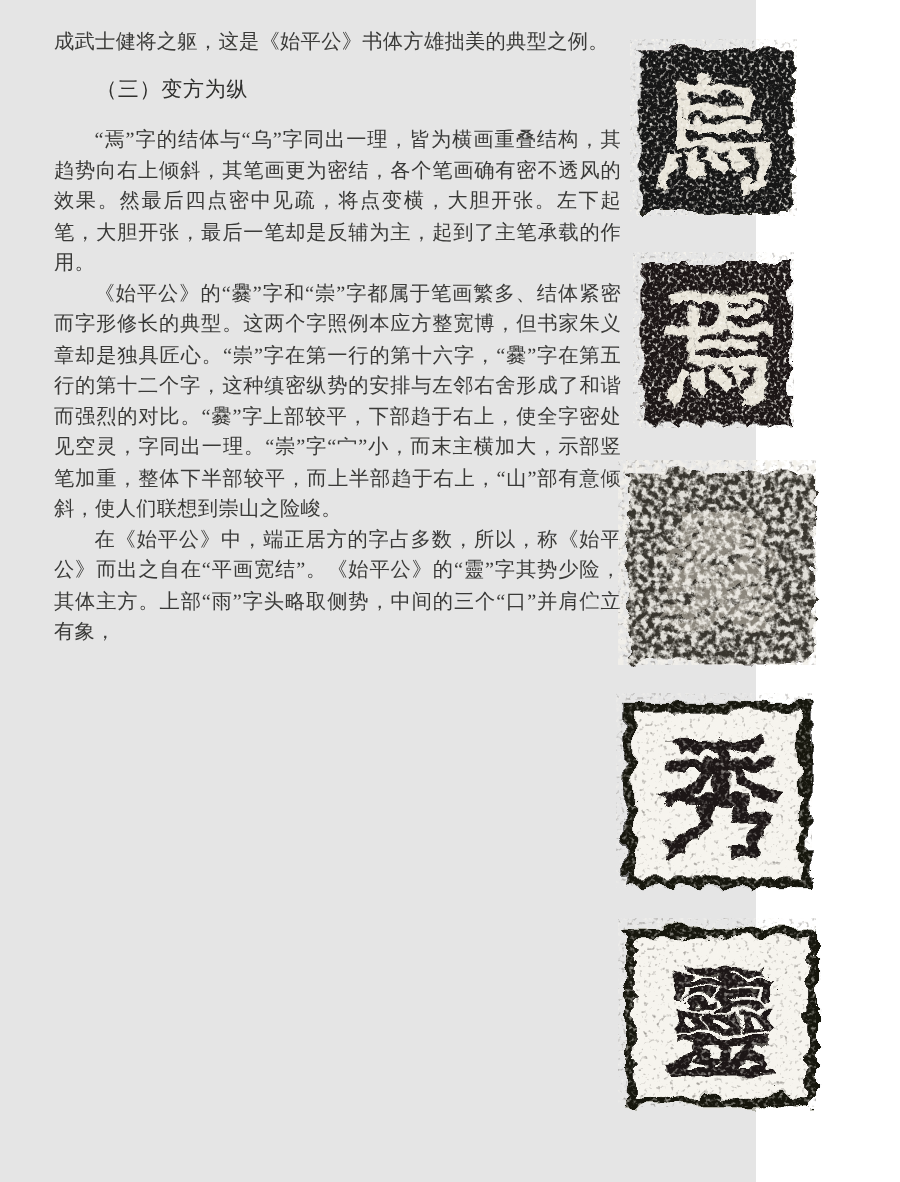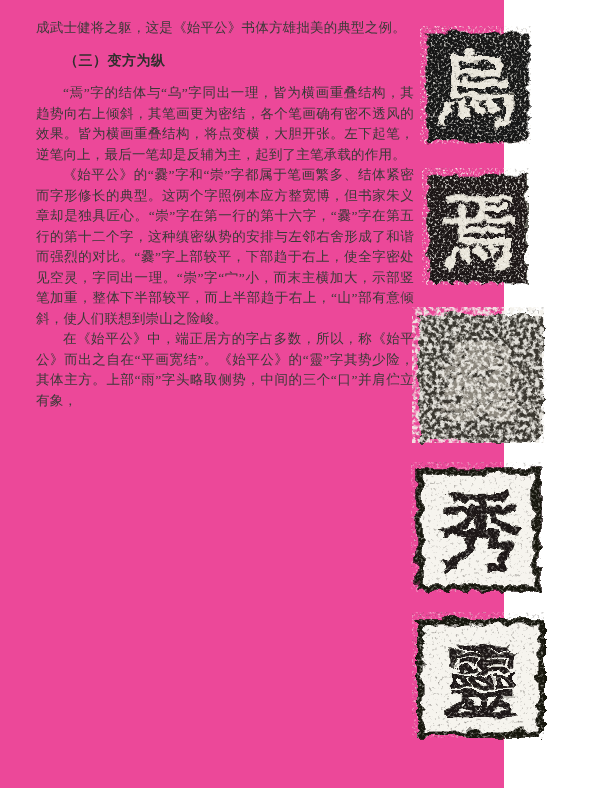--- a/index.html
+++ b/index.html
@@ -5,42 +5,42 @@
   html,body{margin:0;padding:0;}
   body{
     width:600px;height:788px;
     background:#ffffff;
     font-family:"Liberation Serif","DejaVu Serif",serif;
     overflow:hidden;
   }
   .page{
     position:relative;
     width:504px;height:788px;
-    background:#ec4899;
+    background:#e5e5e5;
   }
   .text-col{
     position:absolute;
     left:36px;top:18px;
     width:378px;
     color:#3a3a38;
     font-size:13.5px;
     line-height:20.5px;
     text-align:justify;
     text-justify:inter-ideograph;
   }
   .para{
     margin:0;
     text-indent:2em;
     letter-spacing:0.2px;
   }
   .para.no-indent{text-indent:0;}
   .heading{
     margin:12px 0;
     font-size:14px;
-    font-weight:700;
+    font-weight:400;
     color:#2f2f2d;
     text-indent:2em;
     letter-spacing:0.5px;
   }
   .figure-col{position:absolute;left:0;top:0;width:600px;height:788px;pointer-events:none;}
   .rub{position:absolute;overflow:visible;}
   .rub text{
     text-anchor:middle;
     font-family:"Liberation Serif","DejaVu Serif",serif;
     font-weight:700;
@@ -80,21 +80,21 @@
       <feColorMatrix type="matrix" values="0 0 0 0 0.9  0 0 0 0 0.88  0 0 0 0 0.83  4 0 0 0 -1.55"></feColorMatrix>
     </filter>
   </defs>
 </svg>
 
 <div class="page">
 
   <main class="text-col">
     <p class="para no-indent">成武士健将之躯，这是《始平公》书体方雄拙美的典型之例。</p>
     <h3 class="heading">（三）变方为纵</h3>
-    <p class="para">“焉”字的结体与“乌”字同出一理，皆为横画重叠结构，其趋势向右上倾斜，其笔画更为密结，各个笔画确有密不透风的效果。皆为横画重叠结构，将点变横，大胆开张。左下起笔，逆笔向上，最后一笔却是反辅为主，起到了主笔承载的作用。</p>
+    <p class="para">“焉”字的结体与“乌”字同出一理，皆为横画重叠结构，其趋势向右上倾斜，其笔画更为密结，各个笔画确有密不透风的效果。然最后四点密中见疏，将点变横，大胆开张。左下起笔，大胆开张，最后一笔却是反辅为主，起到了主笔承载的作用。</p>
     <p class="para">《始平公》的“爨”字和“崇”字都属于笔画繁多、结体紧密而字形修长的典型。这两个字照例本应方整宽博，但书家朱义章却是独具匠心。“崇”字在第一行的第十六字，“爨”字在第五行的第十二个字，这种缜密纵势的安排与左邻右舍形成了和谐而强烈的对比。“爨”字上部较平，下部趋于右上，使全字密处见空灵，字同出一理。“崇”字“宀”小，而末主横加大，示部竖笔加重，整体下半部较平，而上半部趋于右上，“山”部有意倾斜，使人们联想到崇山之险峻。</p>
     <p class="para">在《始平公》中，端正居方的字占多数，所以，称《始平公》而出之自在“平画宽结”。《始平公》的“靈”字其势少险，其体主方。上部“雨”字头略取侧势，中间的三个“口”并肩伫立有象，</p>
   </main>
 
   <aside class="figure-col">
 
     <svg class="rub" style="left:420px;top:26px;width:111px;height:118px" viewBox="0 0 100 100" preserveAspectRatio="none">
       <g filter="url(#fx-rough-a)">
         <rect class="tile-dark" x="4" y="3" width="92" height="93"></rect>
         <text class="glyph-light" x="50" y="75" font-size="70">烏</text>

